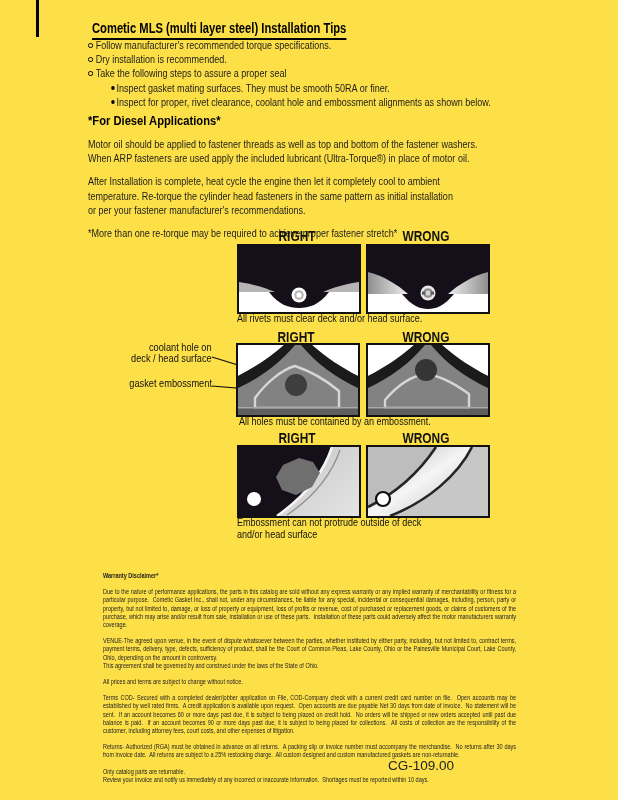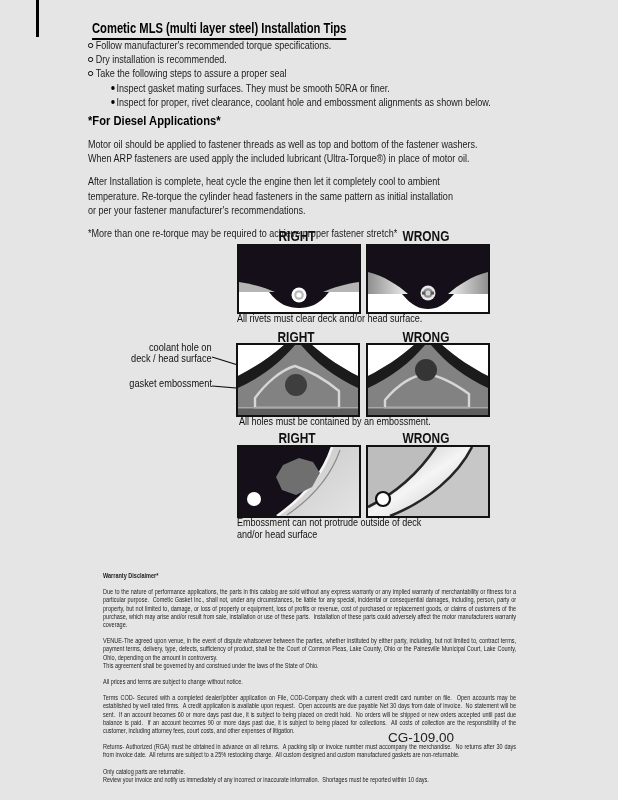--- a/index.html
+++ b/index.html
@@ -1,16 +1,16 @@
 <!DOCTYPE html>
 <html><head>
 <meta charset="utf-8">
 <style>
   html,body{margin:0;padding:0;background:#888;}
-  .page{position:relative;width:618px;height:800px;background:#e5e5e5;overflow:hidden;
+  .page{position:relative;width:618px;height:800px;background:#fde047;overflow:hidden;
         font-family:"Liberation Sans",sans-serif;color:#1c1c1c;margin:0 auto;}
   .regmark{position:absolute;left:36px;top:0;width:3px;height:37px;background:#000;}
 
   
   .title{position:absolute;left:92px;top:20px;font-size:14px;font-weight:bold;color:#000;
          border-bottom:2px solid #000;padding-bottom:2px;white-space:nowrap;
          transform:scaleX(0.80);transform-origin:0 0;}
   .tips{position:absolute;left:88px;top:38px;width:560px;font-size:10.5px;line-height:14.2px;
         transform:scaleX(0.86);transform-origin:0 0;}
   .tip{position:relative;padding-left:9px;white-space:nowrap;}
@@ -33,21 +33,21 @@
   .callout{position:absolute;font-size:10.5px;line-height:11px;color:#111;text-align:right;
            white-space:pre-line;transform:scaleX(0.88);transform-origin:100% 0;}
   .pointer-svg{position:absolute;pointer-events:none;}
 
   
   .legal{position:absolute;left:103px;top:572px;width:486px;transform:scaleX(0.85);transform-origin:0 0;
          font-size:6.5px;line-height:8.2px;color:#222;}
   .legal .lg-head{font-weight:bold;margin:0 0 8px 0;}
   .legal p{margin:0 0 8px 0;white-space:pre-wrap;text-align:justify;}
 
-  .page-number{position:absolute;left:388px;top:730px;font-size:13.5px;color:#222;}
+  .page-number{position:absolute;left:388px;top:758px;font-size:13.5px;color:#222;}
 </style>
 </head>
 <body>
 
 <div class="page">
 
   <div class="regmark"></div>
 
   <div class="title">Cometic MLS (multi layer steel) Installation Tips</div>
 

